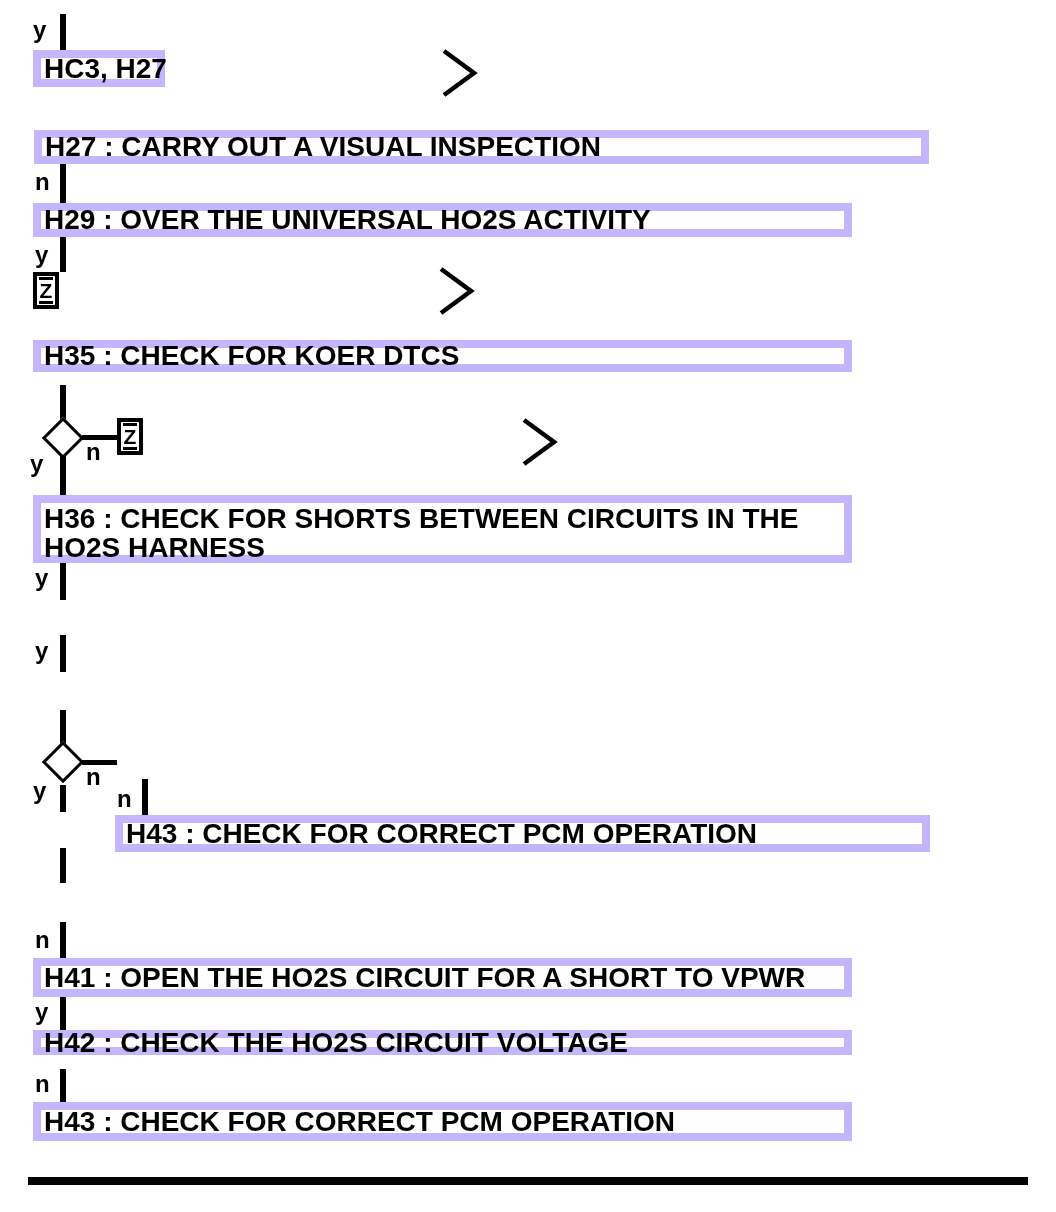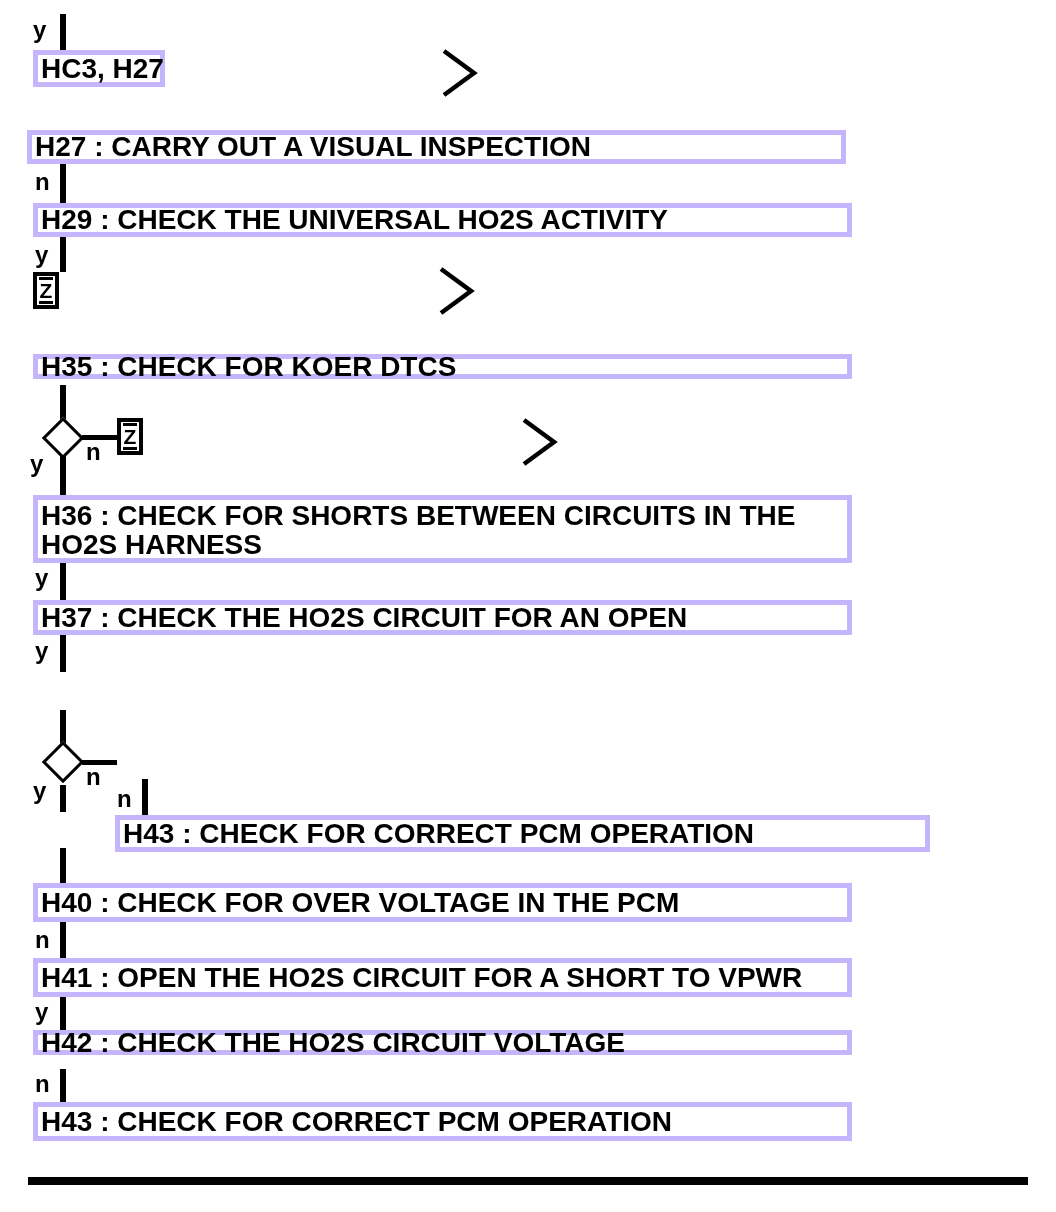--- a/index.html
+++ b/index.html
@@ -4,21 +4,21 @@
 <style>
   html, body { margin:0; padding:0; background:#ffffff; }
   .stage {
     position:relative; width:1056px; height:1212px;
     background:#ffffff; color:#000;
     font-family:"Liberation Sans", sans-serif;
     overflow:hidden;
   }
   .node {
     position:absolute; box-sizing:border-box;
-    border:5px solid #c4b5fd; background:#fff;
+    border:8px solid #c4b5fd; background:#fff;
     font-weight:bold; font-size:28px; line-height:1.05;
     display:flex; align-items:center;
     padding:0 4px 0 3px; white-space:nowrap;
   }
   .node.multiline {
     white-space:normal; line-height:29px;
     align-items:flex-start; padding-top:1px;
   }
   .vline, .hline { position:absolute; background:#000; }
   .lbl {
@@ -46,72 +46,70 @@
 
 <div class="stage">
 
   <div class="lbl" style="left:33px;top:18px">y</div>
   <div class="vline" style="left:60px;top:14px;width:6px;height:36px"></div>
   <div class="node" style="left:33px;top:50px;width:132px;height:37px">HC3, H27</div>
   <svg class="chev" style="left:441px;top:48px" width="38" height="50" viewBox="0 0 38 50">
     <polyline points="3,3 33,25 3,47" fill="none" stroke="#000" stroke-width="4.5"></polyline>
   </svg>
 
-  <div class="node" style="left:27px;top:130px;width:819px;height:34px">H27 : CARRY OUT A VISUAL INSPECTION</div>
+  <div class="node" style="left:34px;top:130px;width:895px;height:34px">H27 : CARRY OUT A VISUAL INSPECTION</div>
   <div class="lbl" style="left:35px;top:170px">n</div>
   <div class="vline" style="left:60px;top:164px;width:6px;height:39px"></div>
 
-  <div class="node" style="left:33px;top:203px;width:819px;height:34px">H29 : CHECK THE UNIVERSAL HO2S ACTIVITY</div>
+  <div class="node" style="left:33px;top:203px;width:819px;height:34px">H29 : OVER THE UNIVERSAL HO2S ACTIVITY</div>
   <div class="lbl" style="left:35px;top:243px">y</div>
   <div class="vline" style="left:60px;top:237px;width:6px;height:35px"></div>
   <div class="zbox" style="left:33px;top:272px">
       <span class="z">Z</span>
     </div>
   <svg class="chev" style="left:438px;top:266px" width="38" height="50" viewBox="0 0 38 50">
     <polyline points="3,3 33,25 3,47" fill="none" stroke="#000" stroke-width="4.5"></polyline>
   </svg>
 
-  <div class="node" style="left:33px;top:354px;width:819px;height:25px">H35 : CHECK FOR KOER DTCS</div>
+  <div class="node" style="left:33px;top:340px;width:819px;height:32px">H35 : CHECK FOR KOER DTCS</div>
   <div class="vline" style="left:60px;top:385px;width:6px;height:35px"></div>
 
   <div class="diamond" style="left:48px;top:423px"></div>
   <div class="hline" style="left:82px;top:435px;width:38px;height:5px"></div>
   <div class="lbl" style="left:86px;top:440px">n</div>
   <div class="zbox" style="left:117px;top:418px">
       <span class="z">Z</span>
     </div>
   <div class="lbl" style="left:30px;top:452px">y</div>
   <div class="vline" style="left:60px;top:456px;width:6px;height:39px"></div>
   <svg class="chev" style="left:521px;top:417px" width="38" height="50" viewBox="0 0 38 50">
     <polyline points="3,3 33,25 3,47" fill="none" stroke="#000" stroke-width="4.5"></polyline>
   </svg>
 
   <div class="node multiline" style="left:33px;top:495px;width:819px;height:68px">H36 : CHECK FOR SHORTS BETWEEN CIRCUITS IN THE HO2S HARNESS</div>
   <div class="lbl" style="left:35px;top:566px">y</div>
   <div class="vline" style="left:60px;top:563px;width:6px;height:37px"></div>
 
-  <div class="node" style="left:33px;top:600px;width:819px;height:35px">H37 : CHECK THE HO2S CIRCUIT FOR AN OPEN</div>
   <div class="lbl" style="left:35px;top:639px">y</div>
   <div class="vline" style="left:60px;top:635px;width:6px;height:37px"></div>
 
   <div class="vline" style="left:60px;top:710px;width:6px;height:35px"></div>
 
   <div class="diamond" style="left:48px;top:747px"></div>
   <div class="hline" style="left:82px;top:760px;width:35px;height:5px"></div>
   <div class="lbl" style="left:86px;top:765px">n</div>
   <div class="lbl" style="left:33px;top:779px">y</div>
   <div class="vline" style="left:60px;top:785px;width:6px;height:27px"></div>
   <div class="vline" style="left:60px;top:848px;width:6px;height:35px"></div>
 
   <div class="lbl" style="left:117px;top:787px">n</div>
   <div class="vline" style="left:142px;top:779px;width:6px;height:36px"></div>
 
   <div class="node" style="left:115px;top:815px;width:815px;height:37px">H43 : CHECK FOR CORRECT PCM OPERATION</div>
 
-  <div class="node" style="left:33px;top:883px;width:819px;height:39px">H40 : CHECK FOR OVER VOLTAGE IN THE PCM</div>
   <div class="lbl" style="left:35px;top:928px">n</div>
   <div class="vline" style="left:60px;top:922px;width:6px;height:36px"></div>
 
   <div class="node" style="left:33px;top:958px;width:819px;height:39px">H41 : OPEN THE HO2S CIRCUIT FOR A SHORT TO VPWR</div>
   <div class="lbl" style="left:35px;top:1000px">y</div>
   <div class="vline" style="left:60px;top:997px;width:6px;height:33px"></div>
 
   <div class="node" style="left:33px;top:1030px;width:819px;height:25px">H42 : CHECK THE HO2S CIRCUIT VOLTAGE</div>
   <div class="lbl" style="left:35px;top:1072px">n</div>
   <div class="vline" style="left:60px;top:1069px;width:6px;height:33px"></div>

